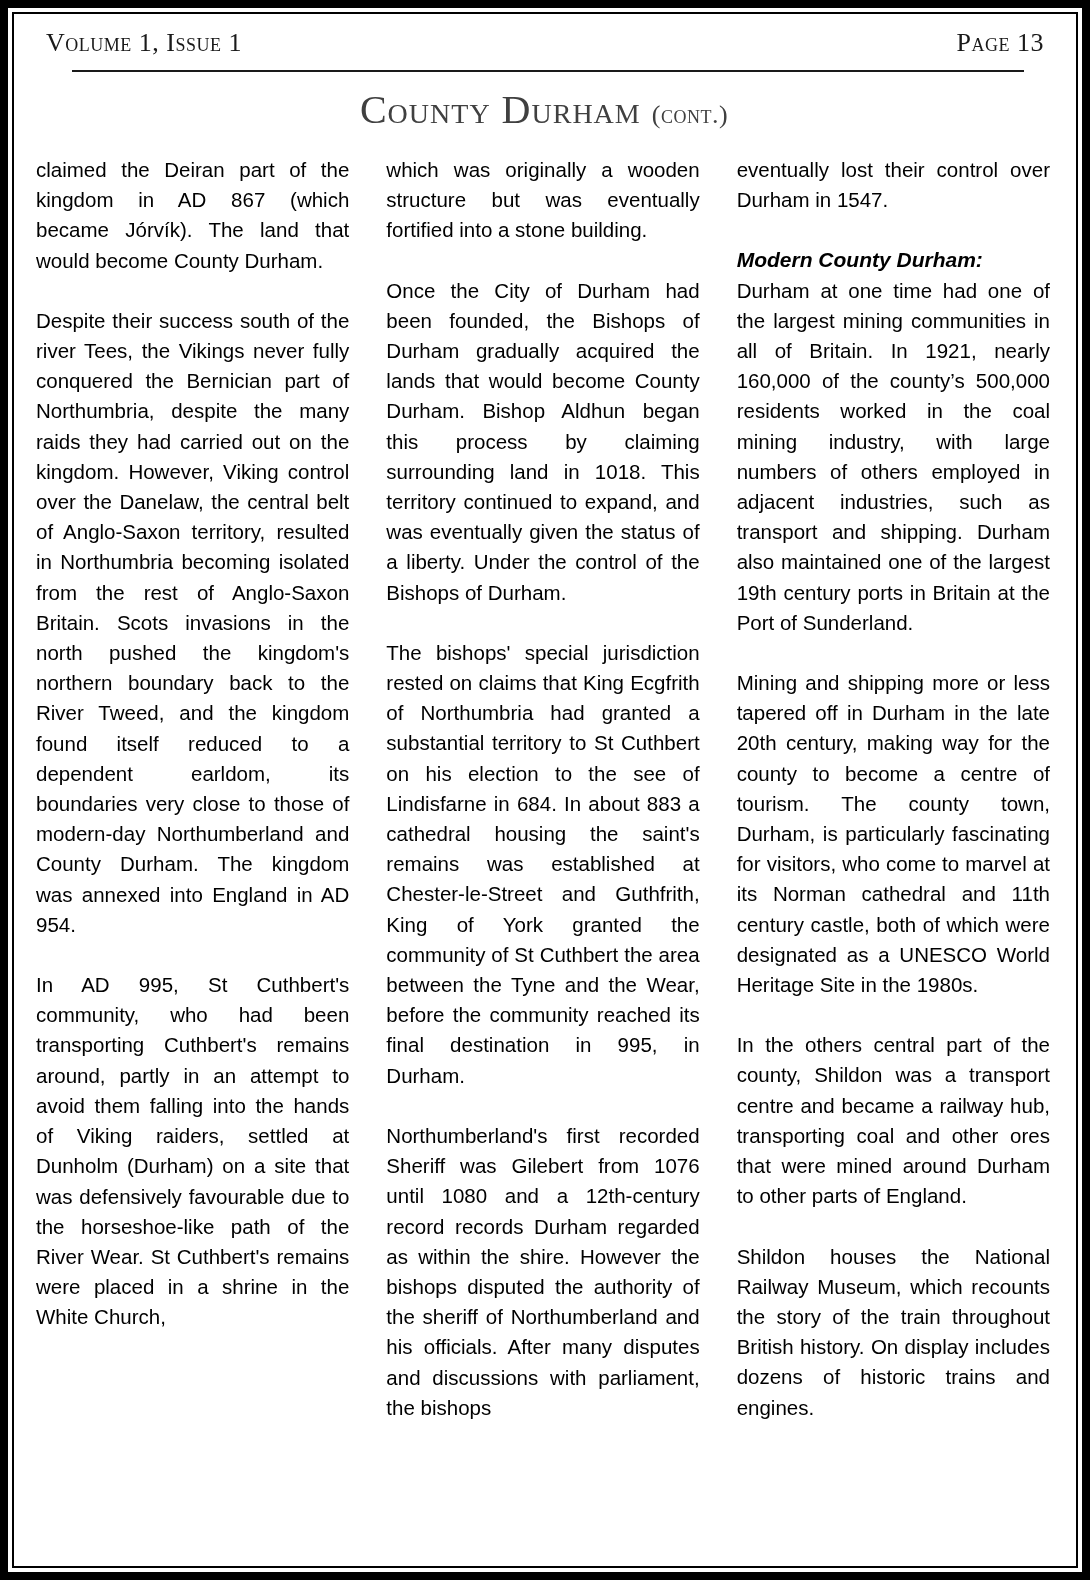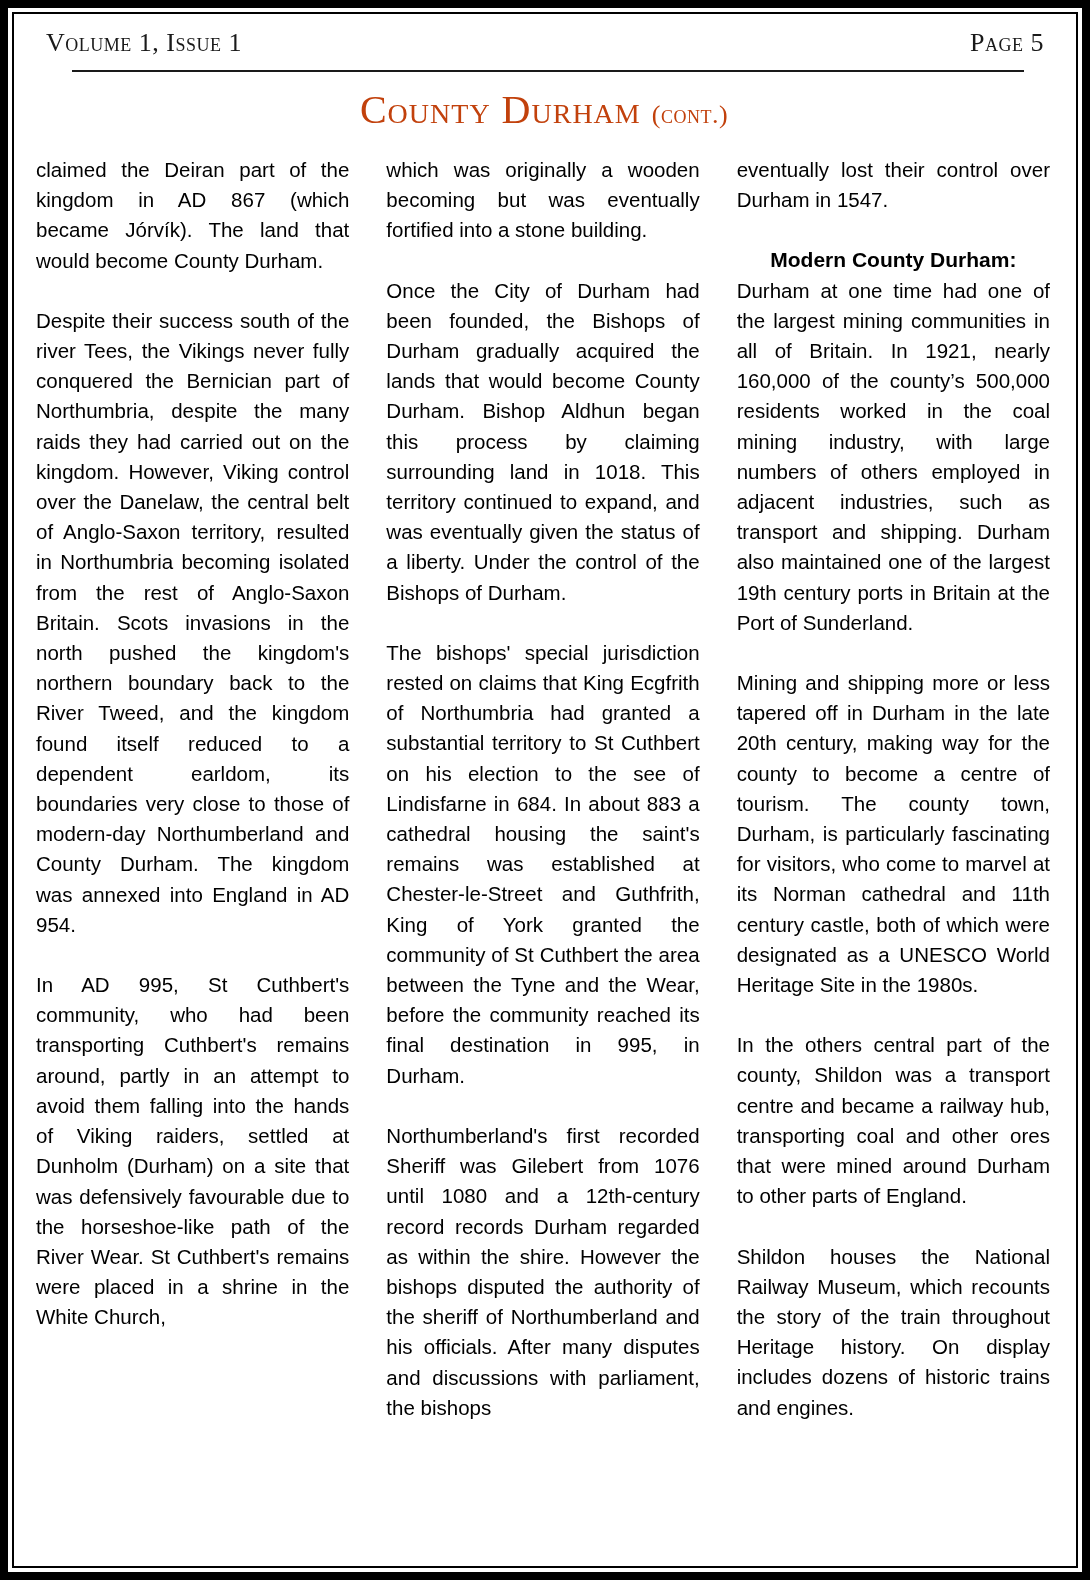--- a/index.html
+++ b/index.html
@@ -40,21 +40,21 @@
     border-top: 2px solid #1a1a1a;
     margin: 12px 28px 0 36px;
   }
   .page-title {
     text-align: center;
     font-family: "Liberation Serif", serif;
     font-variant: small-caps;
     font-weight: normal;
     font-size: 40px;
     letter-spacing: 1px;
-    color: #c2410c;
+    color: #404040;
     margin: 14px 0 0 0;
   }
   .page-title .cont {
     font-size: 26px;
     letter-spacing: 0.5px;
   }
   .columns {
     display: flex;
     gap: 37px;
     padding: 22px 2px 0 0;
@@ -68,55 +68,56 @@
     color: #000000;
     text-align: justify;
   }
   .column p.paragraph {
     margin: 0 0 30px 0;
   }
   .column h3.heading {
     margin: 0;
     font-size: 21px;
     font-weight: bold;
-    text-align: center;
+    text-align: left;
     line-height: 30.2px;
+    font-style: italic;
   }
 </style>
 </head>
 <body>
 
 <div class="page">
   <div class="inner-frame">
 
     <div class="masthead">
       <span>Volume 1, Issue 1</span>
-      <span>Page 5</span>
+      <span>Page 13</span>
     </div>
 
     <hr class="rule">
 
     <h1 class="page-title"><span>County Durham</span> <span class="cont">(cont.)</span></h1>
 
     <div class="columns">
       <div class="column">
           <p class="paragraph">claimed the Deiran part of the kingdom in AD 867 (which became Jórvík). The land that would become County Durham.</p>
           <p class="paragraph">Despite their success south of the river Tees, the Vikings never fully conquered the Bernician part of Northumbria, despite the many raids they had carried out on the kingdom. However, Viking control over the Danelaw, the central belt of Anglo-Saxon territory, resulted in Northumbria becoming isolated from the rest of Anglo-Saxon Britain. Scots invasions in the north pushed the kingdom's northern boundary back to the River Tweed, and the kingdom found itself reduced to a dependent earldom, its boundaries very close to those of modern-day Northumberland and County Durham. The kingdom was annexed into England in AD 954.</p>
           <p class="paragraph">In AD 995, St Cuthbert's community, who had been transporting Cuthbert's remains around, partly in an attempt to avoid them falling into the hands of Viking raiders, settled at Dunholm (Durham) on a site that was defensively favourable due to the horseshoe-like path of the River Wear. St Cuthbert's remains were placed in a shrine in the White Church,</p>
         </div>
       <div class="column">
-          <p class="paragraph">which was originally a wooden becoming but was eventually fortified into a stone building.</p>
+          <p class="paragraph">which was originally a wooden structure but was eventually fortified into a stone building.</p>
           <p class="paragraph">Once the City of Durham had been founded, the Bishops of Durham gradually acquired the lands that would become County Durham. Bishop Aldhun began this process by claiming surrounding land in 1018. This territory continued to expand, and was eventually given the status of a liberty. Under the control of the Bishops of Durham.</p>
           <p class="paragraph">The bishops' special jurisdiction rested on claims that King Ecgfrith of Northumbria had granted a substantial territory to St Cuthbert on his election to the see of Lindisfarne in 684. In about 883 a cathedral housing the saint's remains was established at Chester-le-Street and Guthfrith, King of York granted the community of St Cuthbert the area between the Tyne and the Wear, before the community reached its final destination in 995, in Durham.</p>
           <p class="paragraph">Northumberland's first recorded Sheriff was Gilebert from 1076 until 1080 and a 12th-century record records Durham regarded as within the shire. However the bishops disputed the authority of the sheriff of Northumberland and his officials. After many disputes and discussions with parliament, the bishops</p>
         </div>
       <div class="column">
           <p class="paragraph">eventually lost their control over Durham in 1547.</p>
           <h3 class="heading">Modern County Durham:</h3>
           <p class="paragraph">Durham at one time had one of the largest mining communities in all of Britain. In 1921, nearly 160,000 of the county’s 500,000 residents worked in the coal mining industry, with large numbers of others employed in adjacent industries, such as transport and shipping. Durham also maintained one of the largest 19th century ports in Britain at the Port of Sunderland.</p>
           <p class="paragraph">Mining and shipping more or less tapered off in Durham in the late 20th century, making way for the county to become a centre of tourism. The county town, Durham, is particularly fascinating for visitors, who come to marvel at its Norman cathedral and 11th century castle, both of which were designated as a UNESCO World Heritage Site in the 1980s.</p>
           <p class="paragraph">In the others central part of the county, Shildon was a transport centre and became a railway hub, transporting coal and other ores that were mined around Durham to other parts of England.</p>
-          <p class="paragraph">Shildon houses the National Railway Museum, which recounts the story of the train throughout Heritage history. On display includes dozens of historic trains and engines.</p>
+          <p class="paragraph">Shildon houses the National Railway Museum, which recounts the story of the train throughout British history. On display includes dozens of historic trains and engines.</p>
         </div>
     </div>
 
   </div>
 </div>
 
 </body></html>

